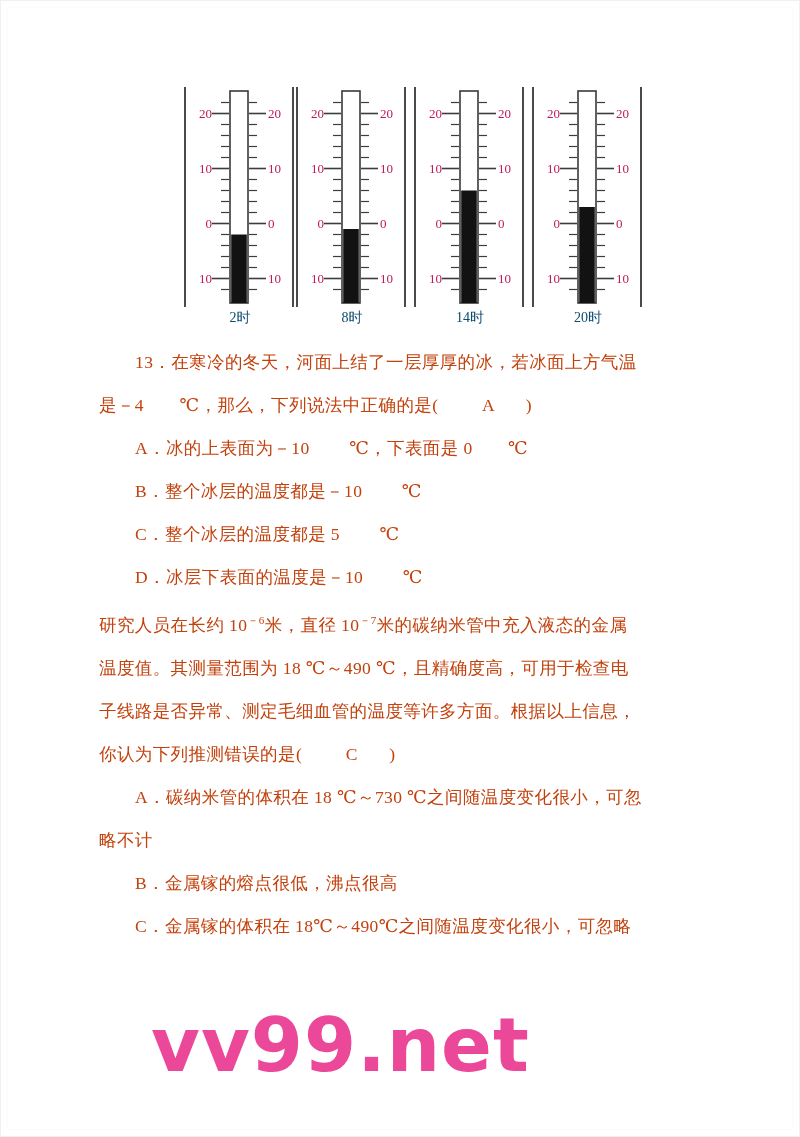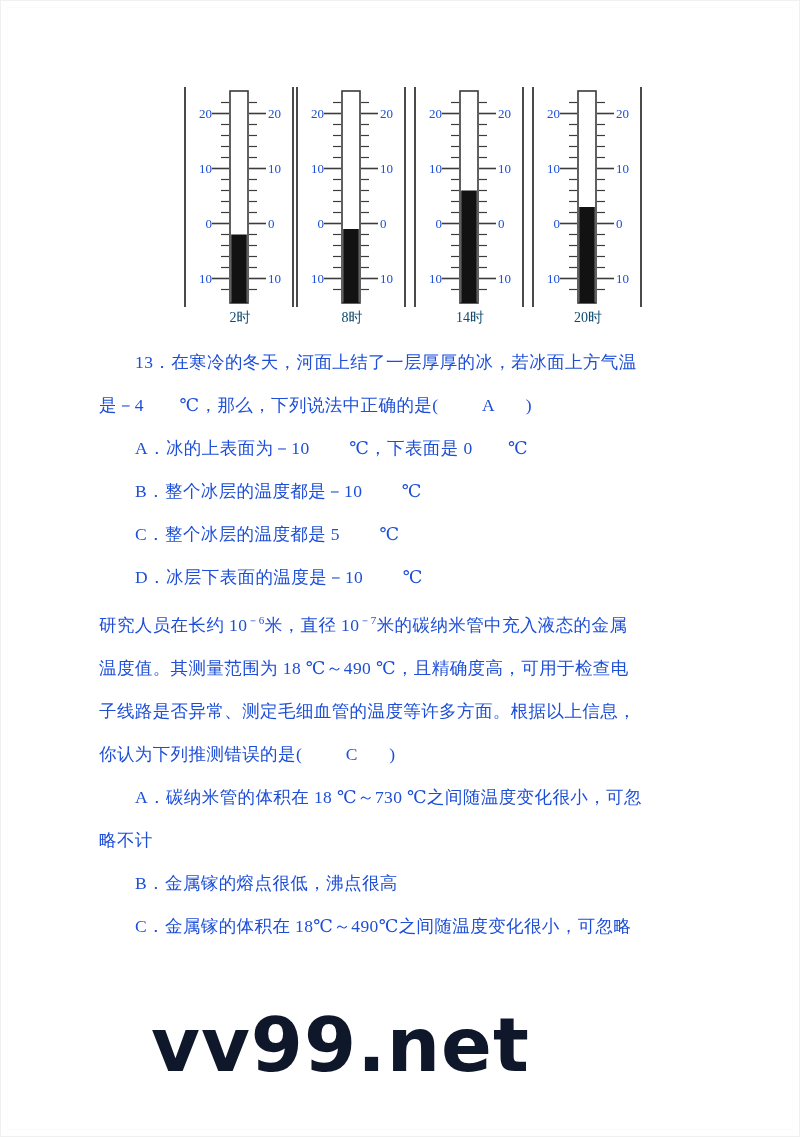--- a/index.html
+++ b/index.html
@@ -38,21 +38,21 @@
   
   #watermark {
     position: absolute;
     left: 150px;
     top: 1000px;
     width: 620px;
     font-family: "DejaVu Sans", sans-serif;
     font-size: 75px;
     font-weight: 700;
     letter-spacing: 1px;
-    color: #0f172a;
+    color: #ec4899;
     white-space: nowrap;
     user-select: none;
     pointer-events: none;
     z-index: 5;
   }
 
   
   #figure {
     position: absolute;
     left: 183px;
@@ -91,36 +91,36 @@
     font-size: 14px;
     color: #0c4a6e;
     font-family: "Liberation Serif", "DejaVu Serif", serif;
   }
 
   
   .scale-num {
     position: absolute;
     font-size: 13px;
     line-height: 1;
-    color: #1d4ed8;
+    color: #be185d;
     font-family: "Liberation Serif", "DejaVu Serif", serif;
   }
 
   
   #body-text {
     position: absolute;
     left: 0;
     top: 340px;
     width: 800px;
     z-index: 3;
   }
   .para {
     font-size: 17.5px;
     line-height: 43px;
-    color: #1d4ed8;
+    color: #c2410c;
     letter-spacing: 0.4px;
     margin: 0;
     padding: 0 95px 0 98px;
     text-align: justify;
   }
   .para.indent { text-indent: 36px; }
   .para.opt    { text-indent: 36px; }
   .sup { font-size: 11px; vertical-align: super; }
 </style>
 </head>

